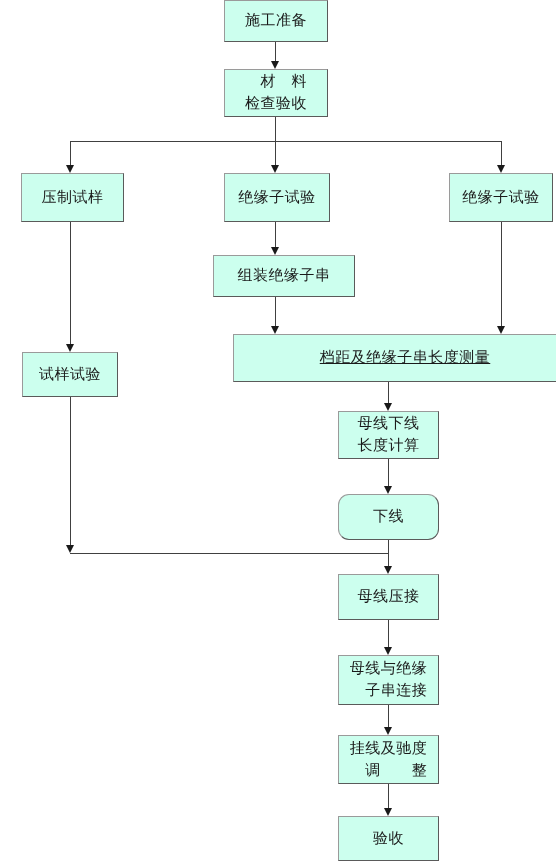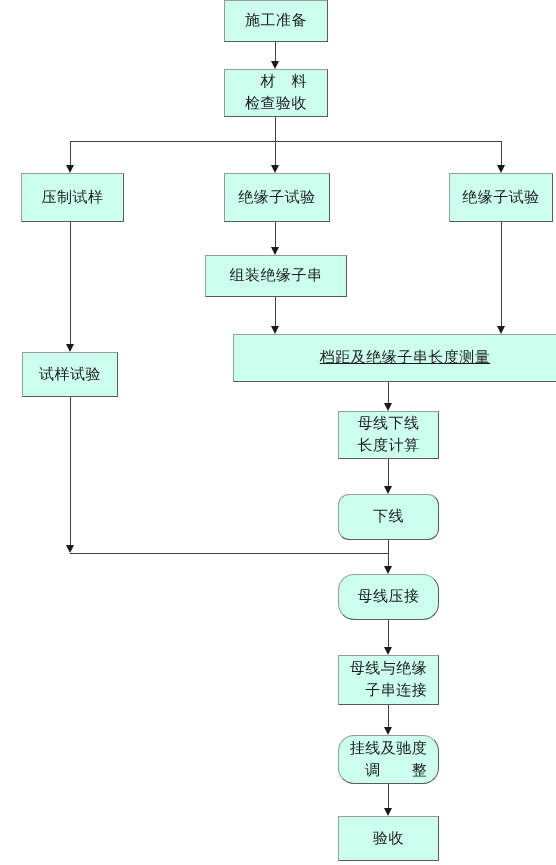--- a/index.html
+++ b/index.html
@@ -113,34 +113,34 @@
 
   <div class="node" style="left:21px; top:173px; width:103px; height:49px;">压制试样</div>
 
   <div class="node" style="left:224px; top:69px; width:104px; height:48px;">材　料
 检查验收</div>
 
   <div class="node" style="left:224px; top:173px; width:106px; height:49px;">绝缘子试验</div>
 
   <div class="node" style="left:449px; top:173px; width:104px; height:49px;">绝缘子试验</div>
 
-  <div class="node" style="left:205px; top:255px; width:142px; height:42px;">组装绝缘子串</div>
+  <div class="node" style="left:213px; top:255px; width:142px; height:42px;">组装绝缘子串</div>
 
   <div class="node" style="left:22px; top:352px; width:96px; height:45px;">试样试验</div>
 
   <div class="node" style="left:233px; top:334px; width:344px; height:48px;text-decoration:underline;">档距及绝缘子串长度测量</div>
 
   <div class="node" style="left:338px; top:411px; width:101px; height:48px;">母线下线
 长度计算</div>
 
   <div class="node" style="left:338px; top:494px; width:101px; height:46px;border-radius:11px;">下线</div>
 
-  <div class="node" style="left:338px; top:574px; width:101px; height:46px;border-radius:16px;">母线压接</div>
+  <div class="node" style="left:338px; top:574px; width:101px; height:46px;">母线压接</div>
 
   <div class="node" style="left:338px; top:655px; width:101px; height:50px;">母线与绝缘
 子串连接</div>
 
-  <div class="node" style="left:338px; top:735px; width:101px; height:49px;border-radius:16px;">挂线及驰度
+  <div class="node" style="left:338px; top:735px; width:101px; height:49px;">挂线及驰度
 调　　整</div>
 
   <div class="node" style="left:338px; top:816px; width:101px; height:45px;">验收</div>
 
 </div>
 
 </body></html>

